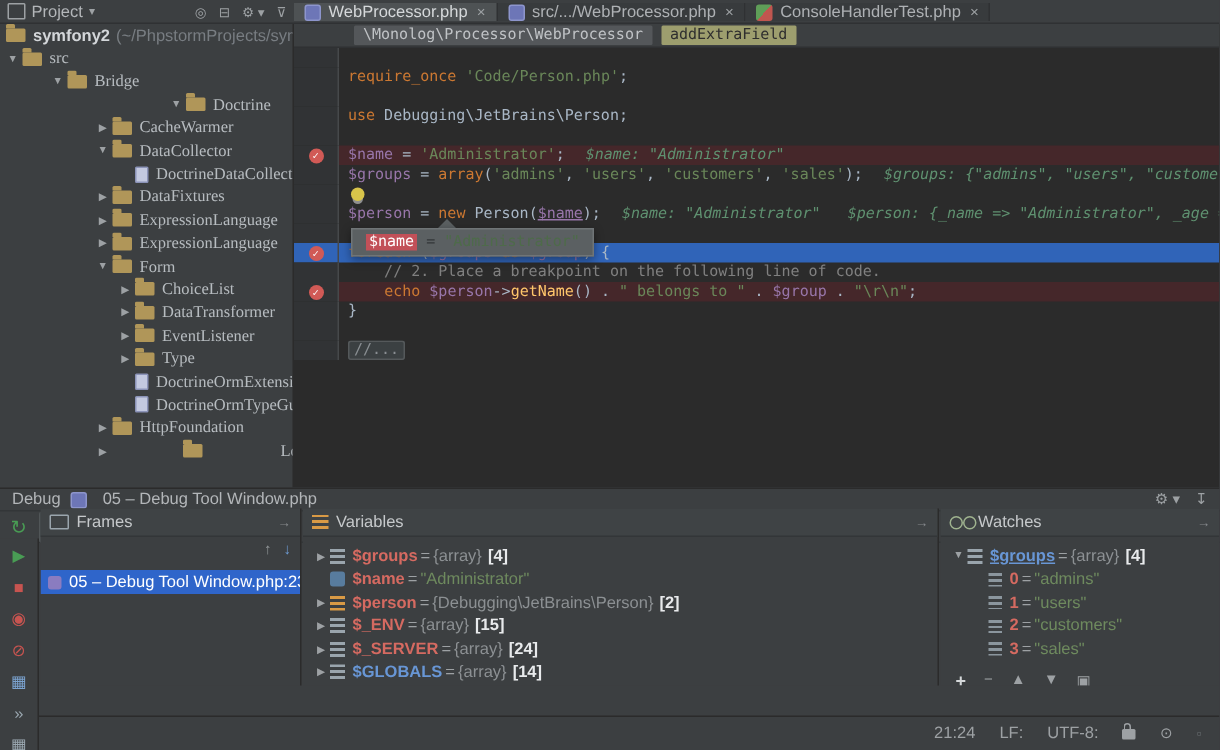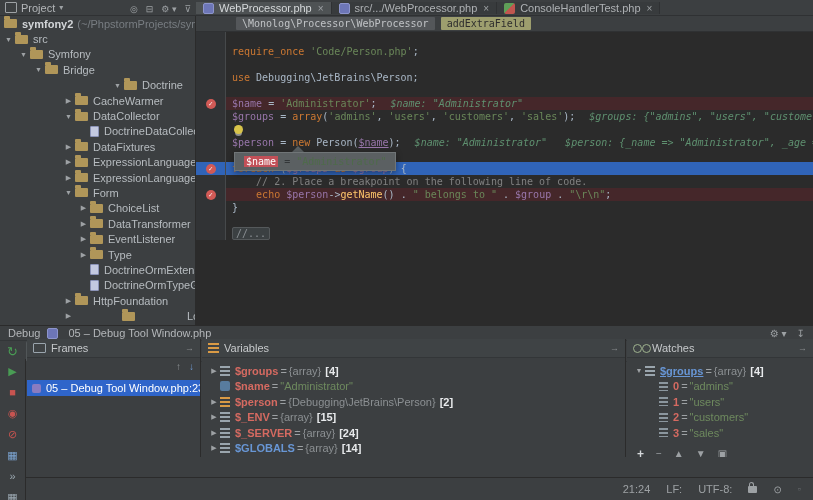--- a/index.html
+++ b/index.html
@@ -18,21 +18,21 @@
   .fic-php{background:#6d76b7;border:1px solid #8d95cc;box-sizing:border-box;}
   .fic-test{background:linear-gradient(135deg,#5f9e58 50%,#c0564f 50%);}
   .tclose{margin-left:6px;color:#9da1a4;font-size:10px;}
   
   #project-panel{position:absolute;left:0;top:16px;width:196px;height:309px;background:#3c3f41;overflow:hidden;border-right:1px solid #2b2b2b;box-sizing:border-box;font-size:11px;}
   .trow{height:15.4px;display:flex;align-items:center;white-space:nowrap;overflow:hidden;}
   .tarrow{width:13px;flex:0 0 13px;text-align:center;font-size:7px;color:#9da1a4;}
   .folder-ic{width:13px;height:9px;background:#b09659;border-radius:1px;position:relative;margin-right:5px;flex:0 0 13px;display:inline-block;}
   .folder-ic:before{content:"";position:absolute;top:-3px;left:0;width:6px;height:3px;background:#b09659;border-radius:1px 1px 0 0;}
   .file-ic{width:9px;height:11px;background:#c3c9e0;border:1px solid #8b93b8;border-radius:1px;margin-right:5px;flex:0 0 9px;box-sizing:border-box;}
-  .tlabel{color:#b7bcc0;}
+  .tlabel{color:#b7bcc0;font-family:Liberation Serif, serif;}
   #root-row .rname{font-weight:bold;color:#d3d6d9;margin-right:4px;}
   #root-row .rpath{color:#787d82;}
   
   #editor{position:absolute;left:196px;top:16px;width:617px;height:309px;background:#2b2b2b;overflow:hidden;}
   #crumbs{height:16px;background:#3c3f41;border-bottom:1px solid #2f3133;display:flex;align-items:center;padding-left:40px;box-sizing:border-box;font:10px "DejaVu Sans Mono",monospace;}
   .crumb-class{background:#54575a;color:#c0c3c6;padding:1px 6px;border-radius:1px;margin-right:6px;}
   .crumb-method{background:#9d9e6e;color:#2e2e2e;padding:1px 6px;border-radius:1px;}
   #code{position:relative;font:10px/13px "DejaVu Sans Mono",monospace;}
   .cl{display:flex;height:13px;}
   .gut{width:30px;flex:0 0 30px;background:#313335;border-right:1px solid #46494b;display:flex;align-items:center;justify-content:center;box-sizing:border-box;}
@@ -152,25 +152,20 @@
     <span class="folder-ic"></span>
     <span class="rname">symfony2</span>
     <span class="rpath">(~/PhpstormProjects/symfony</span>
   </div>
   <div id="tree">
       <div class="trow" style="padding-left: 2px;">
         <span class="tarrow">▼</span>
         <span class="folder-ic"></span>
         <span class="tlabel">src</span>
       </div>
-      <div class="trow" style="padding-left: 17px;">
-        <span class="tarrow">▼</span>
-        <span class="folder-ic"></span>
-        <span class="tlabel">Symfony</span>
-      </div>
       <div class="trow" style="padding-left: 32px;">
         <span class="tarrow">▼</span>
         <span class="folder-ic"></span>
         <span class="tlabel">Bridge</span>
       </div>
       <div class="trow" style="padding-left: 71px; margin-left: 40px;">
         <span class="tarrow">▼</span>
         <span class="folder-ic"></span>
         <span class="tlabel">Doctrine</span>
       </div>

